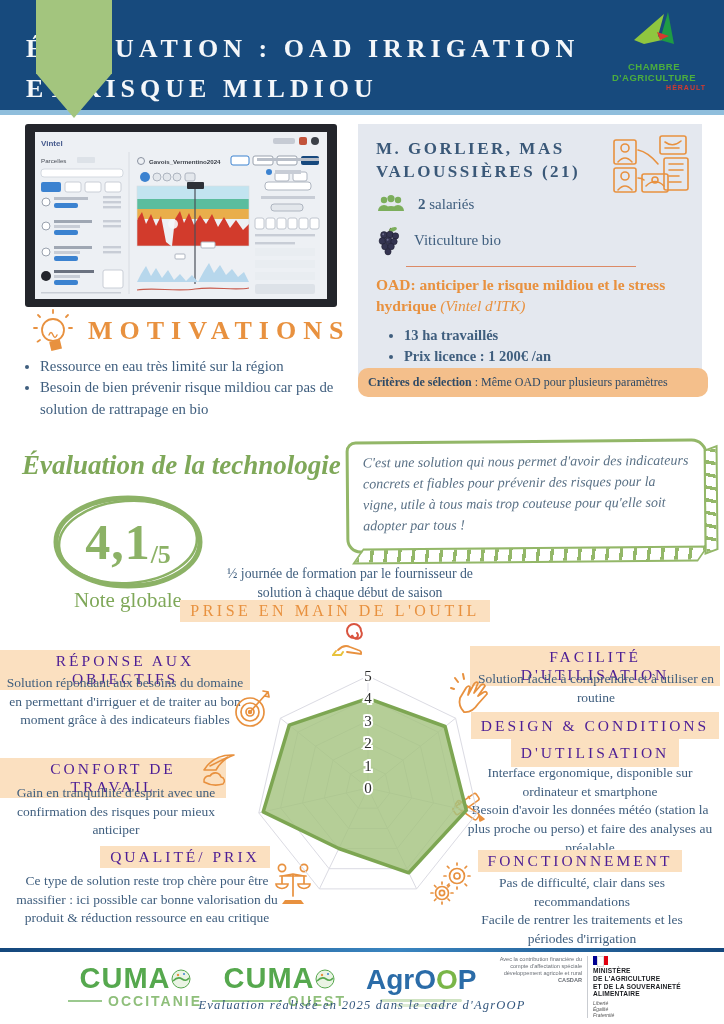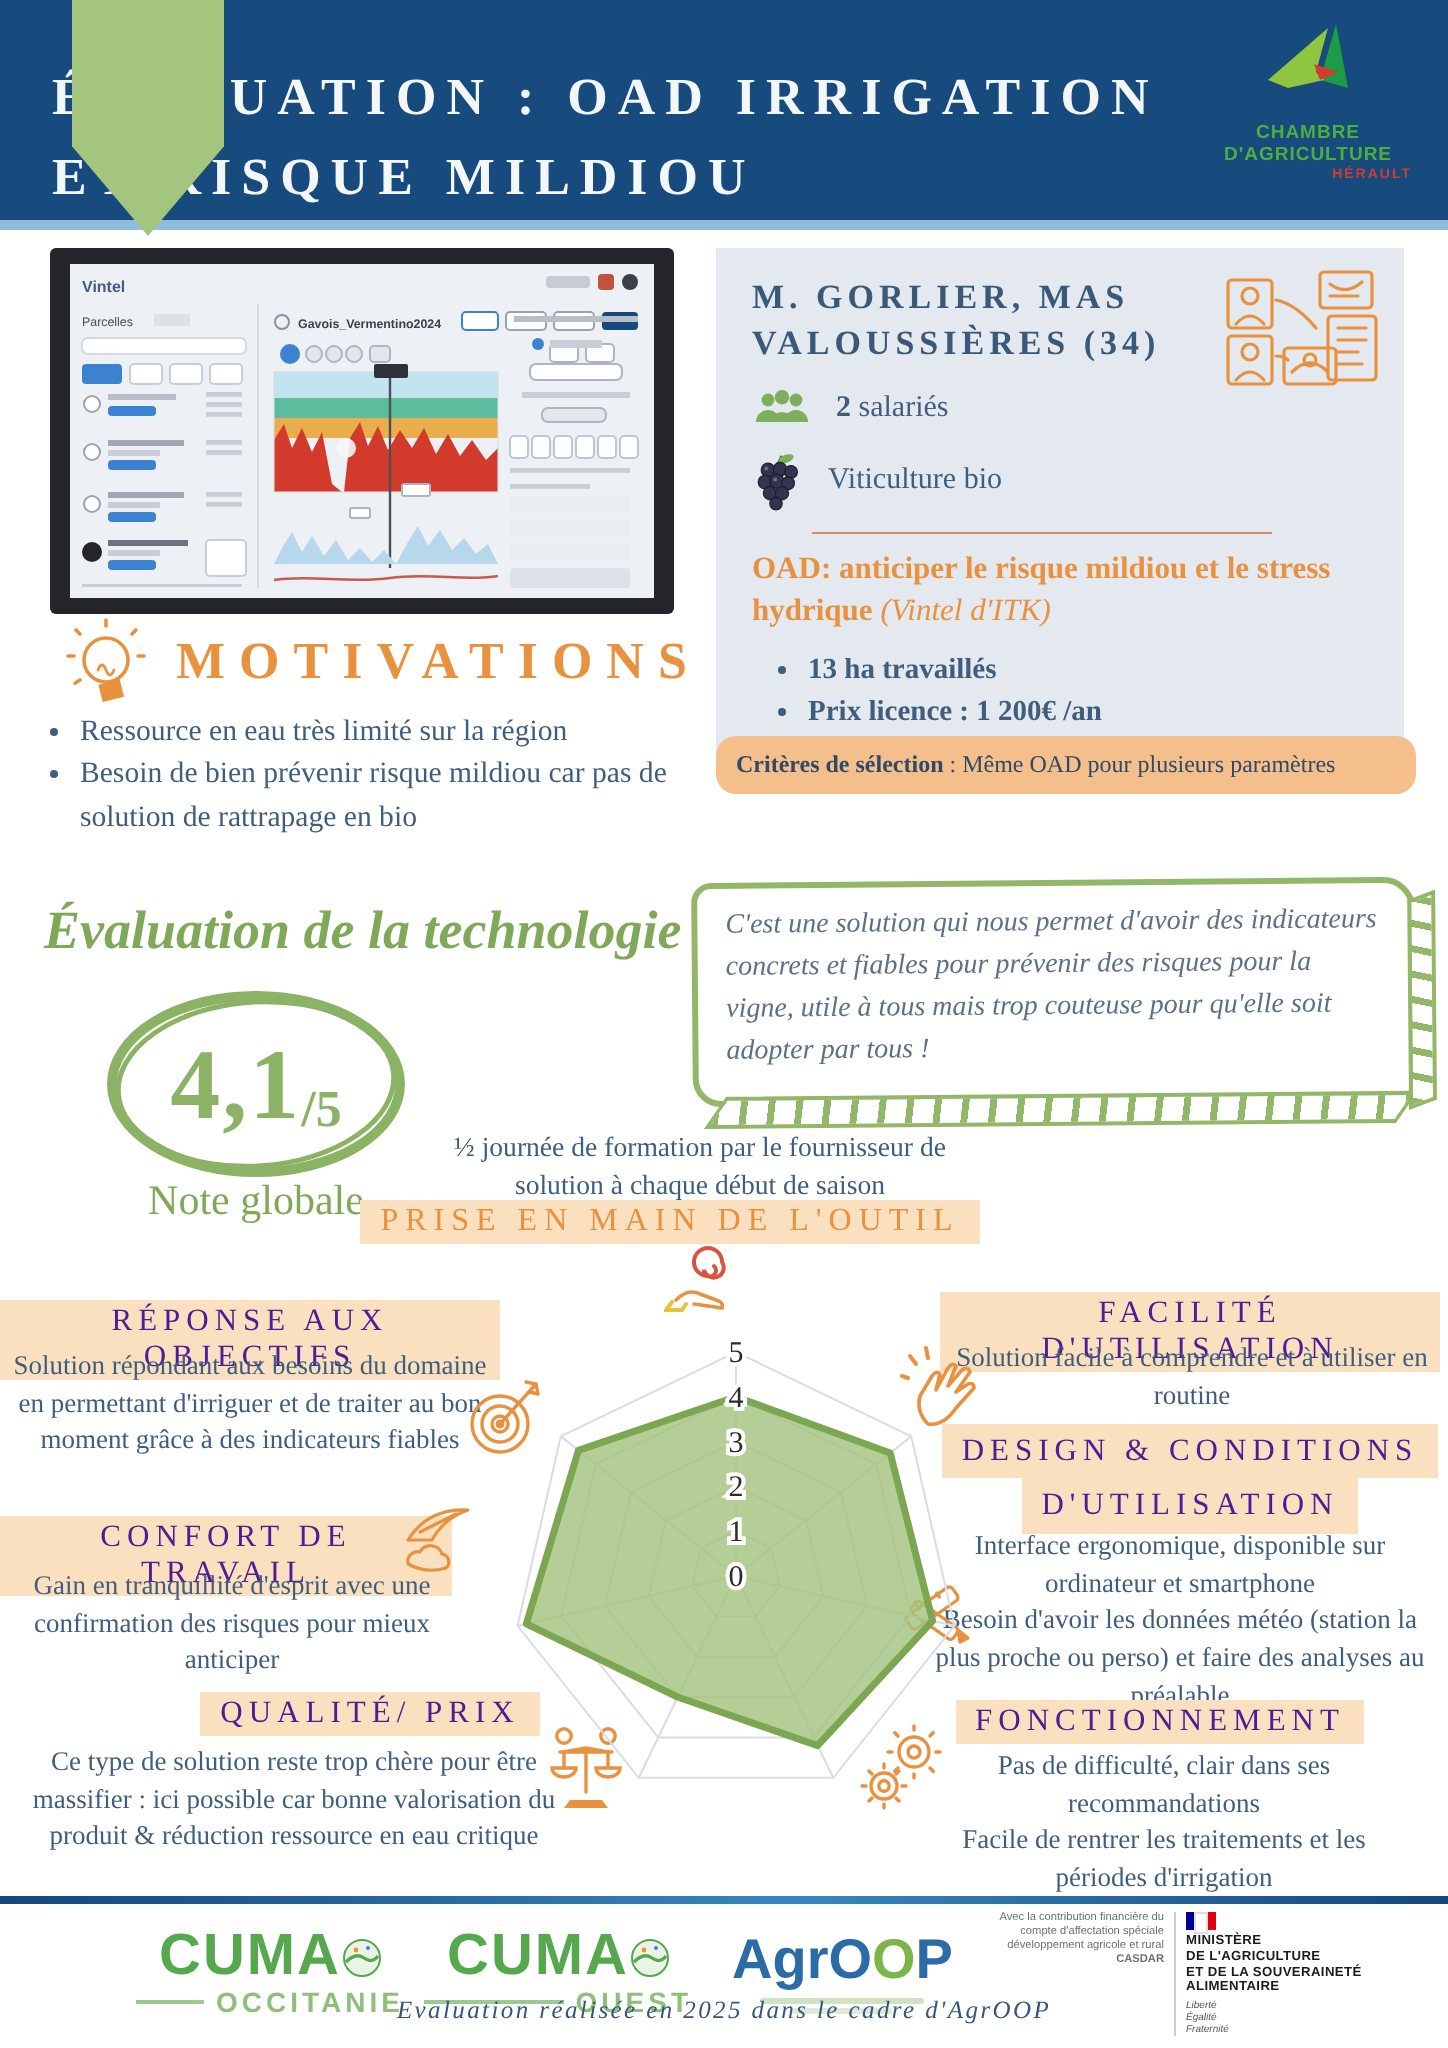--- a/index.html
+++ b/index.html
@@ -217,21 +217,21 @@
           <rect x="230" y="148" width="60" height="8"></rect>
         </g>
         <rect x="230" y="160" width="60" height="10" rx="2" fill="#DDE2E8"></rect>
       </g>
     </svg>
   </div>
 
   <div class="card">
     <div class="card-title">
       <div>M. GORLIER, MAS</div>
-      <div>VALOUSSIÈRES (34)</div>
+      <div>VALOUSSIÈRES (21)</div>
     </div>
     <span class="abs icon" style="right:10px;top:10px;">
       <svg width="80" height="64" viewBox="0 0 80 64" fill="none" stroke="#E8913F" stroke-width="1.6" stroke-linecap="round" stroke-linejoin="round">
         <rect x="2" y="6" width="22" height="24" rx="2"></rect>
         <circle cx="13" cy="14" r="4"></circle>
           <path d="M6,28 q7,-8 14,0"></path>
         <rect x="2" y="34" width="22" height="24" rx="2"></rect>
         <circle cx="13" cy="42" r="4"></circle>
           <path d="M6,56 q7,-8 14,0"></path>
         <rect x="48" y="2" width="26" height="18" rx="2"></rect>

